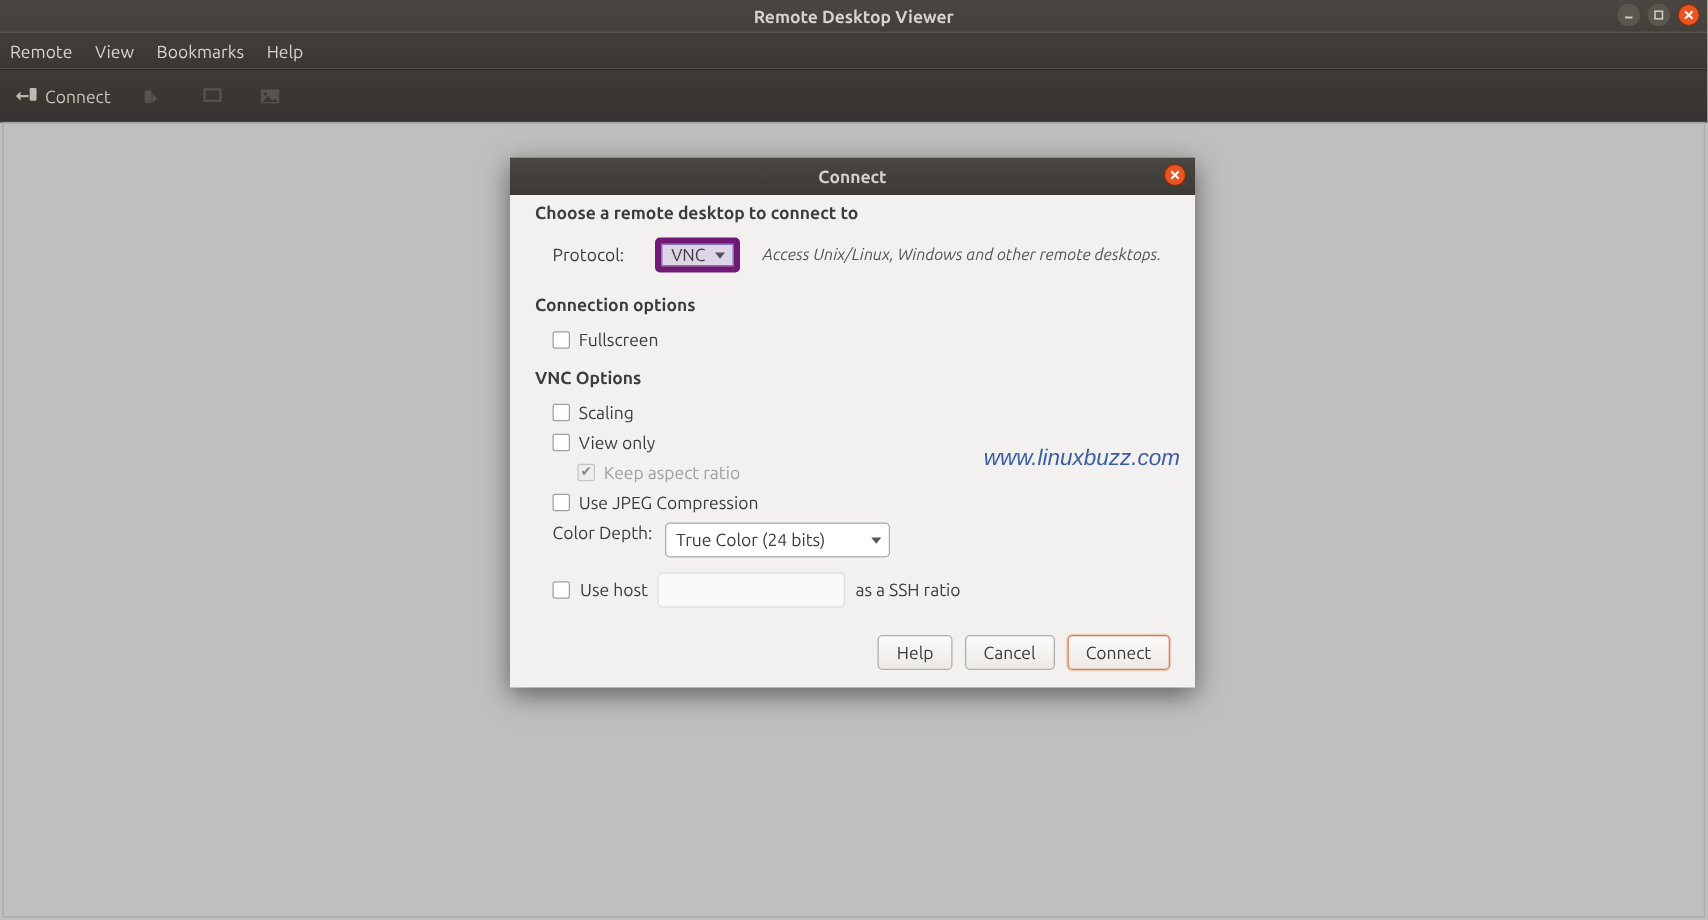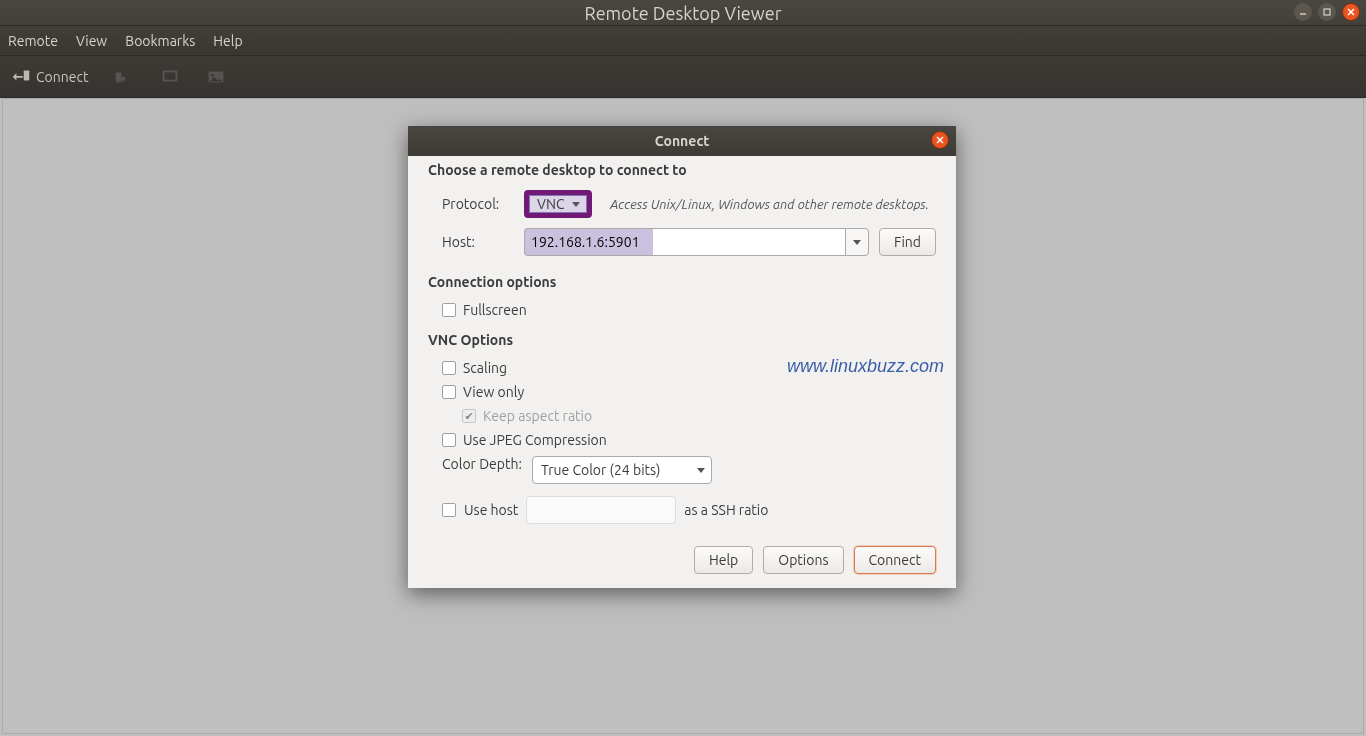--- a/index.html
+++ b/index.html
@@ -16,22 +16,22 @@
   height: 26px;
   background: linear-gradient(#4a4641, #433f3b);
   display: flex;
   align-items: center;
   justify-content: center;
   position: relative;
   border-bottom: 1px solid #2c2a27;
 }
 .window-title-bar .title {
   color: #d6d2cc;
-  font-weight: normal;
-  font-size: 18px;
+  font-weight: bold;
+  font-size: 14px;
 }
 .window-controls-right {
   position: absolute;
   right: 6px;
   top: 3px;
   display: flex;
   gap: 6px;
 }
 .win-btn {
   width: 18px; height: 18px;
@@ -329,30 +329,20 @@
 
     <div class="form-row indent">
       <div class="label">Protocol:</div>
       <div class="combo small highlight">
         <span>VNC</span>
         <span class="arrow"></span>
       </div>
       <span class="hint">Access Unix/Linux, Windows and other remote desktops.</span>
     </div>
 
-    <div class="form-row indent">
-      <div class="label">Host:</div>
-      <div class="host-combo">
-        <input class="host-input" style="background: linear-gradient(to right, rgb(201, 193, 222) 0px, rgb(201, 193, 222) 128px, rgb(255, 255, 255) 128px);" value="192.168.1.6:5901">
-        <div class="host-drop">
-          <span class="arrow" style="display:inline-block;width:0;height:0;border-left:4px solid transparent;border-right:4px solid transparent;border-top:5px solid #555;"></span>
-        </div>
-      </div>
-      <button class="btn">Find</button>
-    </div>
 
     <div class="section-heading" style="margin-top:18px;">Connection options</div>
 
     <div class="check-row">
       <div class="chk"></div>
       <span class="clabel">Fullscreen</span>
     </div>
 
     <div class="section-heading" style="margin-top:14px;">VNC Options</div>
 
@@ -390,18 +380,18 @@
       <div class="chk"></div>
       <span>Use host</span>
       <input class="ssh-input" disabled="" style="">
       <span>as a SSH ratio</span>
     </div>
 
     <div class="watermark">www.linuxbuzz.com</div>
 
     <div class="dialog-buttons">
       <button class="btn">Help</button>
-      <button class="btn">Options</button>
+      <button class="btn">Cancel</button>
       <button class="btn primary">Connect</button>
     </div>
 
   </div>
 </div>
 
 </body></html>

